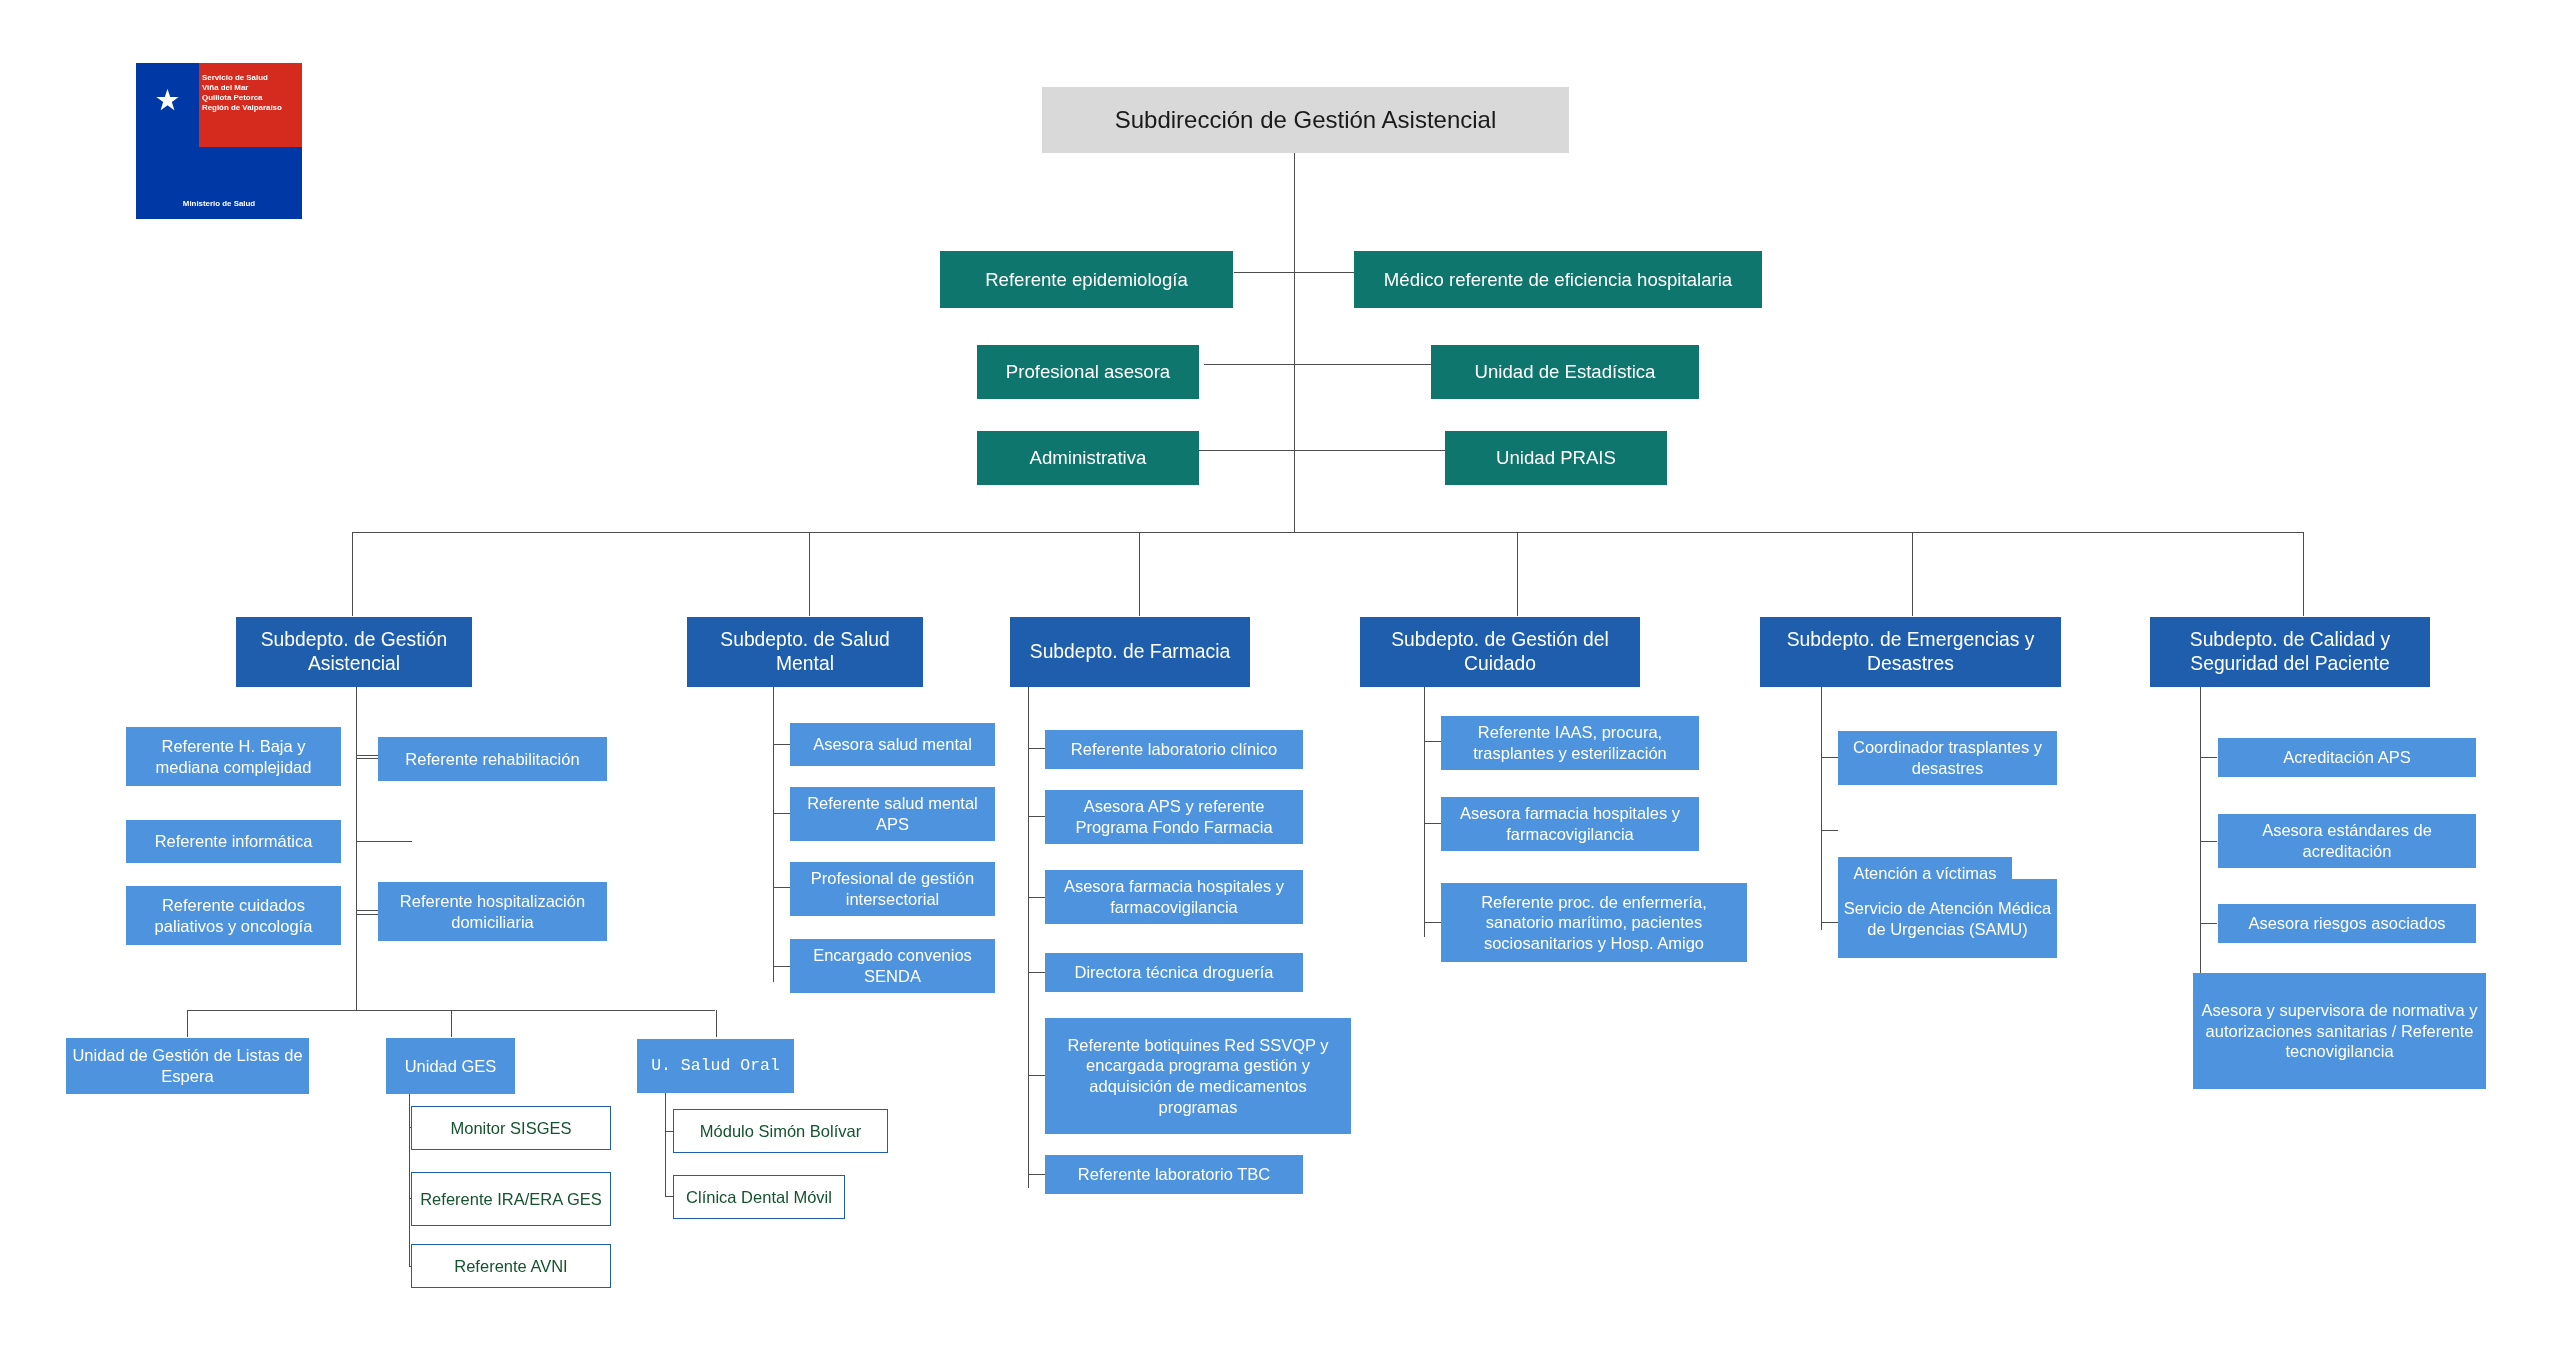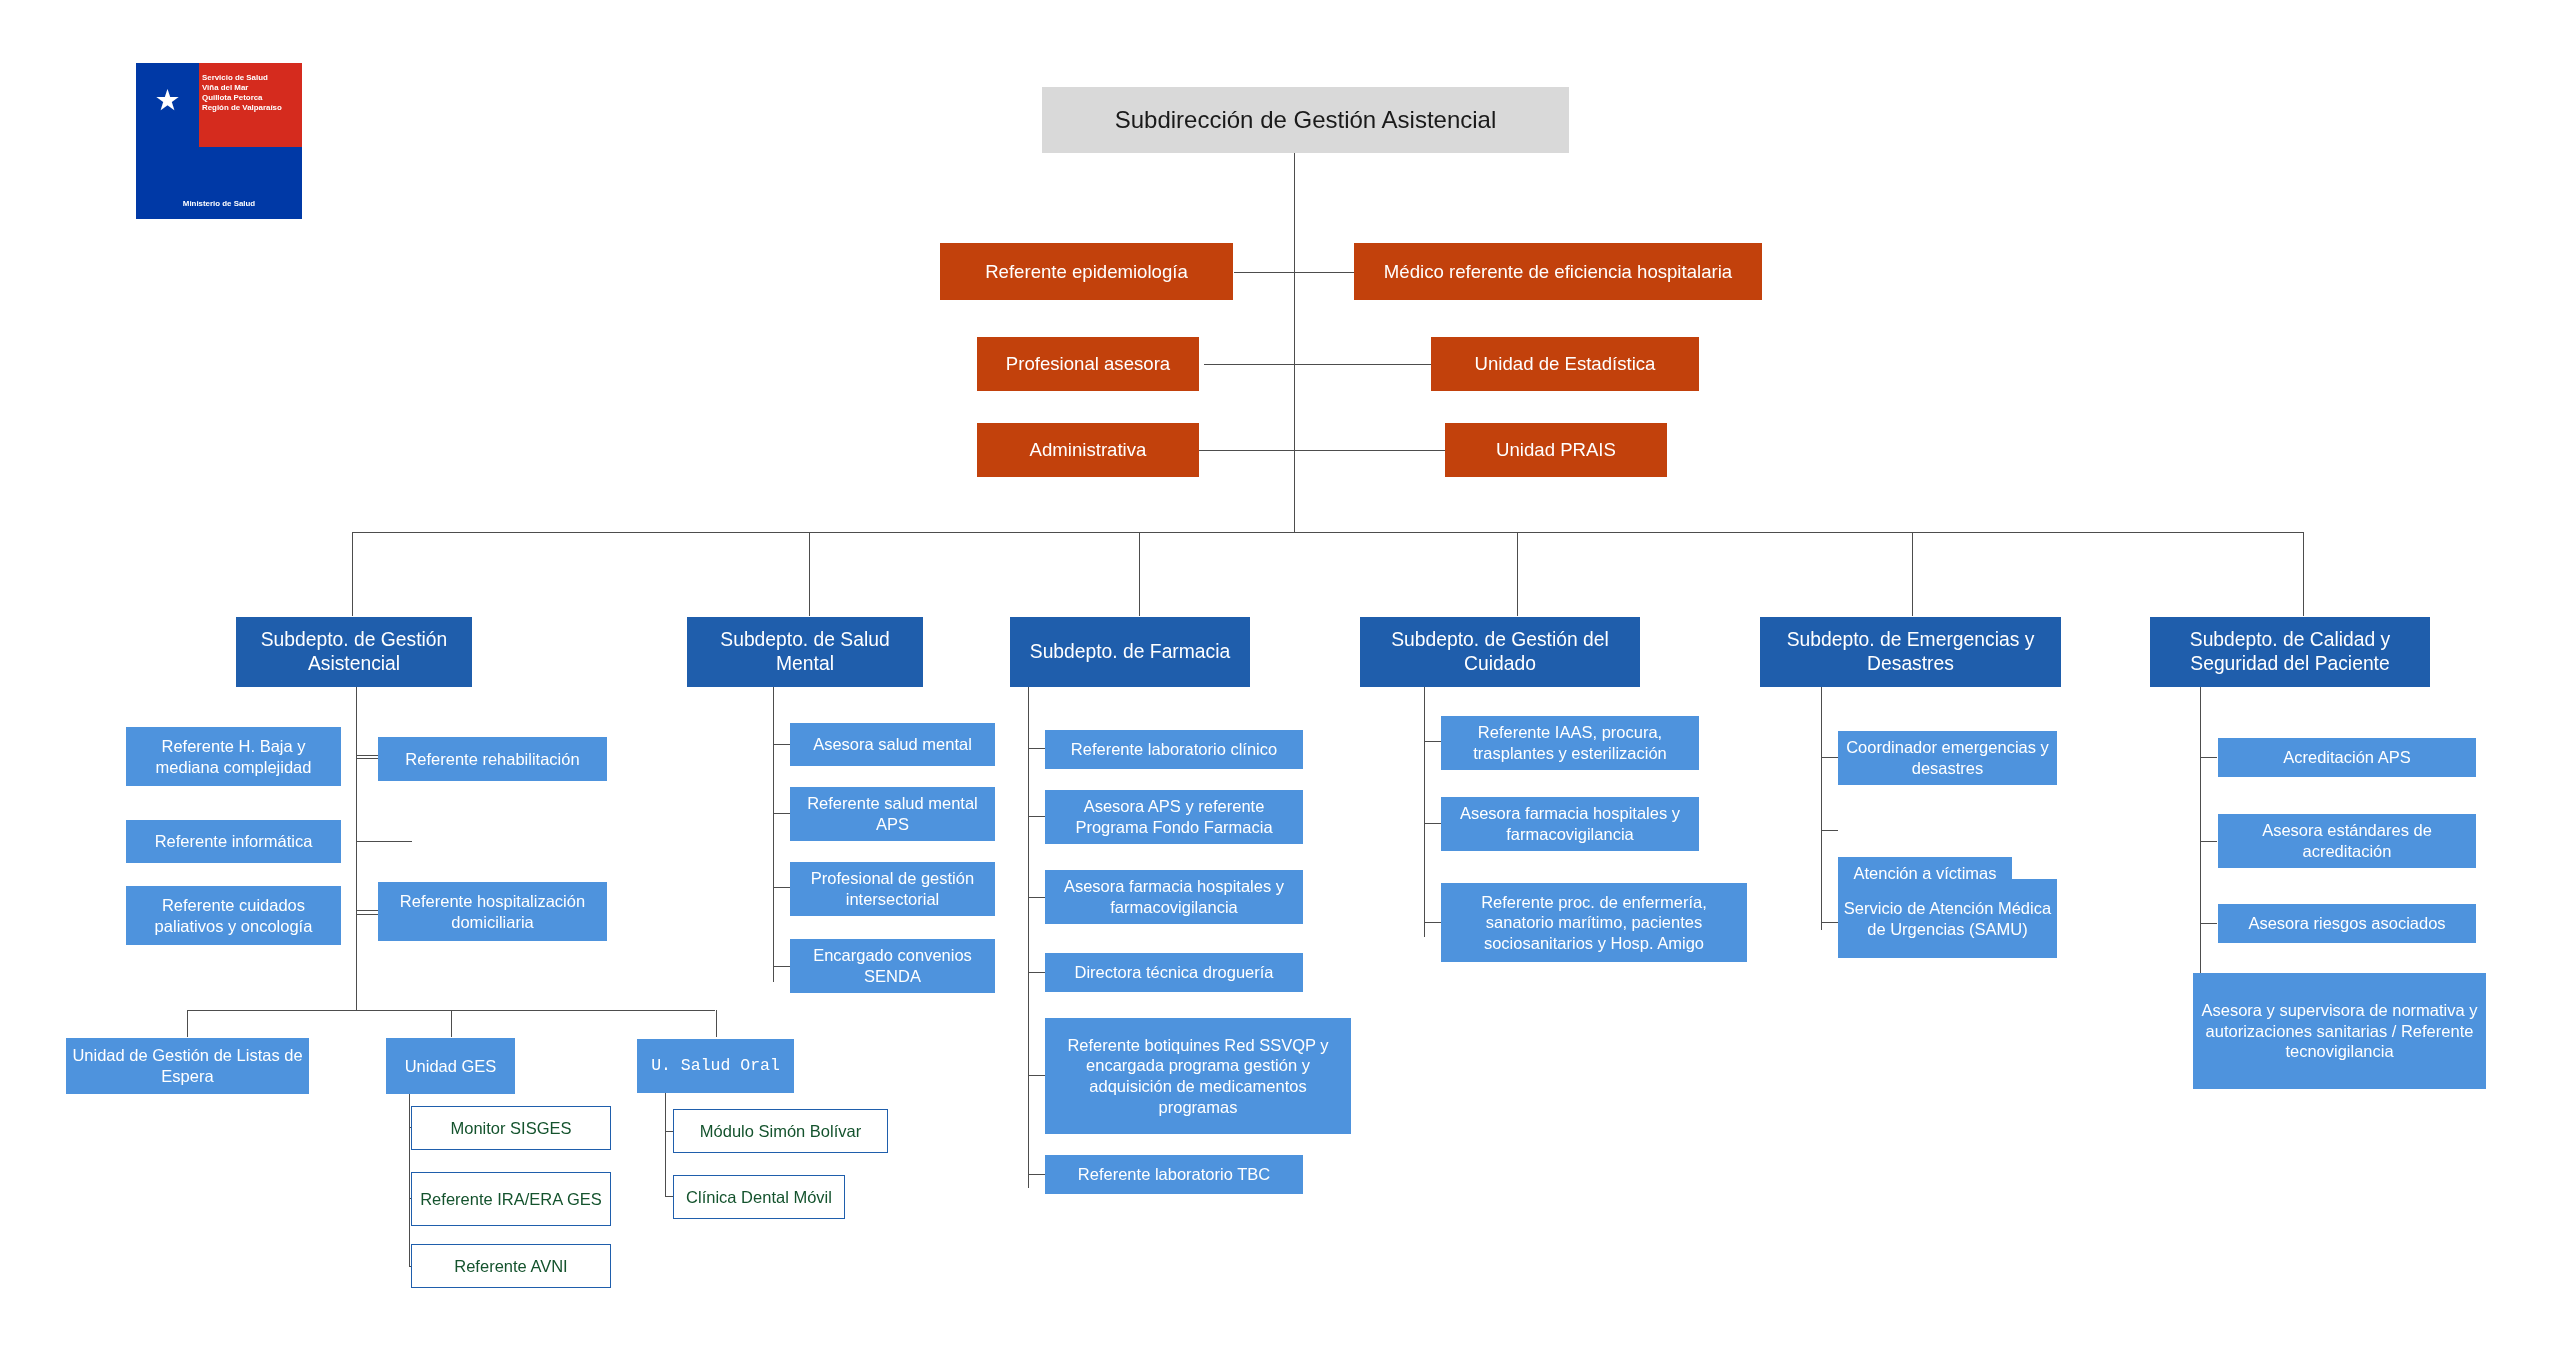--- a/index.html
+++ b/index.html
@@ -32,23 +32,24 @@
   }
   
   .root {
     background: #d9d9d9;
     color: #1a1a1a;
     font-size: 24px;
     border: none;
   }
   
   .solid {
-    background: #c2410c;
+    background: #0f766e;
     color: #ffffff;
     font-size: 18.6px;
+    margin-top: 8px;
   }
   .solid-sub {
     background: #1f5eac;
     color: #ffffff;
     font-size: 19.3px;
   }
   
   .light {
     background: #4e93dd;
     color: #ffffff;
@@ -259,21 +260,21 @@
   <div class="node light" style="left:1045px; top:790px; width:258px; height:54px;">Asesora APS y referente Programa Fondo Farmacia</div>
   <div class="node light" style="left:1045px; top:870px; width:258px; height:54px;">Asesora farmacia hospitales y farmacovigilancia</div>
   <div class="node light" style="left:1045px; top:953px; width:258px; height:39px;">Directora técnica droguería</div>
   <div class="node light" style="left:1045px; top:1018px; width:306px; height:116px;">Referente botiquines Red SSVQP y encargada programa gestión y adquisición de medicamentos programas</div>
   <div class="node light" style="left:1045px; top:1155px; width:258px; height:39px;">Referente laboratorio TBC</div>
 
   <div class="node light" style="left:1441px; top:716px; width:258px; height:54px;">Referente IAAS, procura, trasplantes y esterilización</div>
   <div class="node light" style="left:1441px; top:797px; width:258px; height:54px;">Asesora farmacia hospitales y farmacovigilancia</div>
   <div class="node light" style="left:1441px; top:883px; width:306px; height:79px;">Referente proc. de enfermería, sanatorio marítimo, pacientes sociosanitarios y Hosp. Amigo</div>
 
-  <div class="node light" style="left:1838px; top:731px; width:219px; height:54px;">Coordinador emergencias y desastres</div>
+  <div class="node light" style="left:1838px; top:731px; width:219px; height:54px;">Coordinador trasplantes y desastres</div>
   <div class="node light" style="left:1838px; top:825px; width:174px; height:54px;margin-top:32px;">Atención a víctimas de abuso sexual</div>
   <div class="node light" style="left:1838px; top:879px; width:219px; height:79px;">Servicio de Atención Médica de Urgencias (SAMU)</div>
 
   <div class="node light" style="left:2218px; top:738px; width:258px; height:39px;">Acreditación APS</div>
   <div class="node light" style="left:2218px; top:814px; width:258px; height:54px;">Asesora estándares de acreditación</div>
   <div class="node light" style="left:2218px; top:904px; width:258px; height:39px;">Asesora riesgos asociados</div>
   <div class="node light" style="left:2193px; top:973px; width:293px; height:116px;">Asesora y supervisora de normativa y autorizaciones sanitarias / Referente tecnovigilancia</div>
 
 </div>
 

